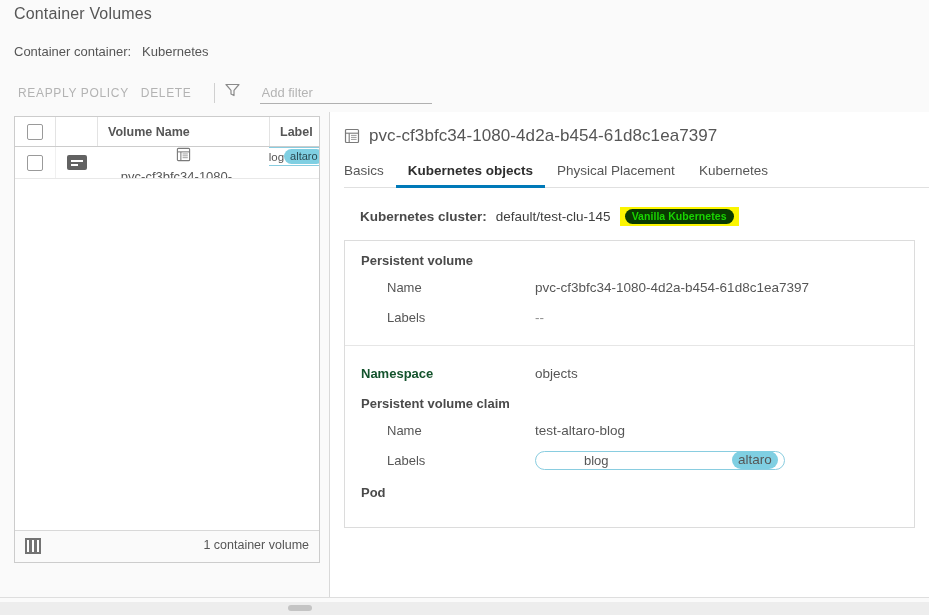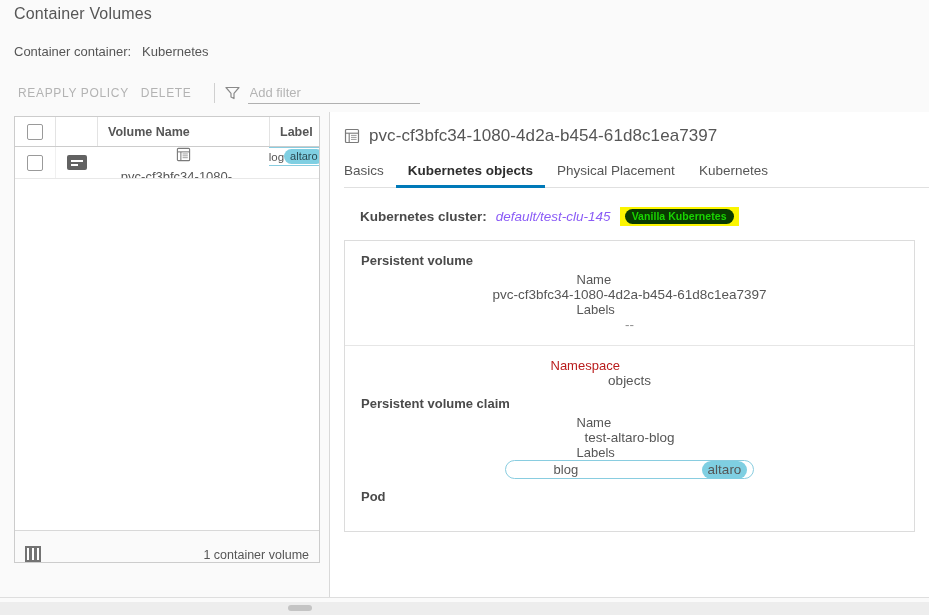--- a/index.html
+++ b/index.html
@@ -37,21 +37,21 @@
     font-size: 12px; letter-spacing: .055em;
     color: #b3b3b3; text-transform: uppercase;
     padding: 0 6px; background: none; border: 0;
     font-family: inherit; cursor: default;
     white-space: nowrap;
   }
   .act-sep {
     width: 1px; height: 20px; background: #d0d0d0;
     margin: 0 10px 0 16px;
   }
-  .filter-wrap { display: flex; align-items: center; gap: 8px; }
+  .filter-wrap { display: flex; align-items: flex-start; gap: 20px; }
   .funnel { width: 15px; height: 14px; display: block; }
   .filter-input {
     width: 172px; border: 0; border-bottom: 1px solid #b0b0b0;
     background: transparent; font-family: inherit; font-size: 13px;
     color: #565656; padding: 2px 2px 3px 2px; outline: none;
   }
   .filter-input::placeholder { color: #b4b4b4; }
 
   
   .grid {
@@ -114,22 +114,22 @@
   }
   .chip .k { color: #565656; }
   .chip .v {
     background: #7fcfe2; color: #2b4a52; border-radius: 9px;
     padding: 1px 6px 2px 6px; font-size: 11px;
   }
 
   .grid-footer {
     position: absolute; left: 0; bottom: 0; width: 100%;
     height: 32px; border-top: 1px solid #d8d8d8;
-    background: #fafafa; display: flex; align-items: flex-end;
-    padding: 0 10px; justify-content: space-between;
+    background: #fafafa; display: flex; align-items: flex-start;
+    padding: 7px 10px; justify-content: space-between;
   }
   .split-ico {
     width: 16px; height: 16px; border: 2px solid #737373; position: relative;
     background: #fff;
   }
   .split-ico::before {
     content:""; position:absolute; left: 2px; top: 0; bottom: 0;
     width: 3px; background: #737373;
   }
   .split-ico::after {
@@ -163,46 +163,46 @@
     margin-bottom: -1px; cursor: default;
   }
   .tab:first-child { padding-left: 0; }
   .tab.active { color: #2e2e2e; font-weight: bold; border-bottom-color: #0079b8; }
 
   .cluster-row {
     display: flex; align-items: center; gap: 9px;
     margin: 19px 0 0 30px; font-size: 13.5px;
   }
   .cluster-row .lbl { font-weight: bold; color: #4a4a4a; }
-  .cluster-row .val { color: #8b5cf6; font-style: italic; }
+  .cluster-row .val { color: #404040; }
   .hl { background: #fbf500; padding: 2px 5px; display: inline-flex; }
   .k8s-pill {
     background: #093b00; color: #19d400;
     border-radius: 9px; padding: 1px 7px 2px 7px;
     font-size: 10.5px; font-weight: bold; white-space: nowrap;
     letter-spacing: .005em;
   }
 
   .card {
     margin: 14px 14px 0 14px;
     border: 1px solid #dcdcdc; background: #fff;
   }
   .section { padding: 12px 0 13px 0; }
   .section + .section { border-top: 1px solid #e6e6e6; }
 
   .sec-head {
     font-size: 13px; font-weight: bold; color: #4a4a4a;
     padding: 0 0 4px 16px;
   }
-  .kv { display: flex; align-items: center; min-height: 30px; flex-direction: column; }
+  .kv { display: flex; align-items: center; min-height: 30px; }
   .kv .k {
     width: 190px; flex: none; font-size: 13px; color: #565656;
     padding-left: 42px;
   }
-  .kv.top .k { padding-left: 16px; font-weight: normal; color: #b91c1c; }
+  .kv.top .k { padding-left: 16px; font-weight: bold; color: #14532d; }
   .kv .v { font-size: 13.5px; color: #565656; }
   .kv .v.dim { color: #8e8e8e; }
 
   
   .hbar {
     position: absolute; left: 0; bottom: 0; width: 929px; height: 13px;
     background: #ededed;
   }
   .hbar-thumb {
     position: absolute; left: 288px; top: 3px; width: 24px; height: 6px;

